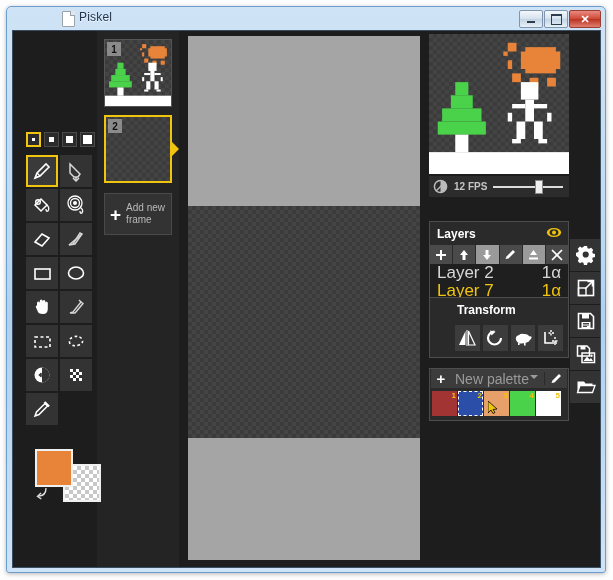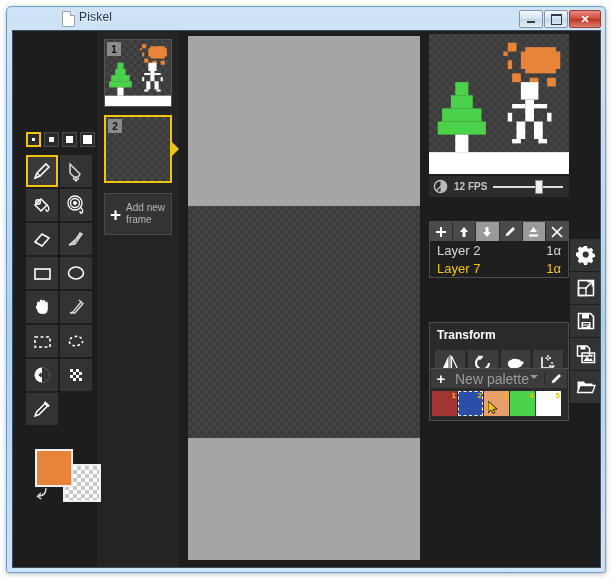--- a/index.html
+++ b/index.html
@@ -136,21 +136,21 @@
 
   .panel{position:absolute;left:0;width:140px;background:#2a2a2a;border:1px solid #4d4d4d;box-sizing:border-box;}
   .panel-title{color:#fff;font-size:12px;font-weight:bold;padding:5px 7px 4px;position:relative;}
   .panel-title .eye{position:absolute;right:6px;top:5px;}
   .btnrow{display:flex;background:#4a4a4a;}
   .pbtn{flex:1;height:19px;display:flex;align-items:center;justify-content:center;
     background:#4a4a4a;border-right:1px solid #2a2a2a;box-sizing:border-box;}
   .pbtn:last-child{border-right:none;}
   .pbtn.dim{background:#9a9a9a;}
   .layerrow{height:18px;display:flex;align-items:center;justify-content:space-between;
-    padding:0 7px;font-size:13px;color:#d8d8d8;background:#1f1f1f;}
+    padding:0 7px;font-size:17px;color:#d8d8d8;background:#1f1f1f;}
   .layerrow.sel{color:#f1c40f;}
   .tfrow{display:flex;padding:4px 5px 6px;gap:3px;}
   .tfbtn{flex:1;height:26px;background:#3c3c3c;display:flex;align-items:center;justify-content:center;}
   .palrow{display:flex;align-items:center;background:#3c3c3c;height:19px;margin:0 1px;}
   .palrow .pl{width:20px;display:flex;align-items:center;justify-content:center;color:#fff;font-size:15px;font-weight:bold;}
   .palsel{flex:1;color:#9a9a9a;font-size:14px;position:relative;padding-left:4px;}
   .palsel .chev{position:absolute;right:6px;top:4px;width:0;height:0;
     border-left:4px solid transparent;border-right:4px solid transparent;border-top:4px solid #9a9a9a;}
   .palpen{width:22px;display:flex;align-items:center;justify-content:center;border-left:1px solid #2a2a2a;}
   .swatches{display:flex;padding:3px 2px 4px 2px;gap:1px;}
@@ -438,20 +438,28 @@
             <path d="M3 13 L13 3" stroke="#bbb" stroke-width="1.4"></path>
           </svg>
           <div class="fpslbl">12 FPS</div>
           <div class="slider">
             <div class="track"></div>
             <div class="knob"></div>
           </div>
         </div>
 
         <div class="panel" style="top:190px;">
+          <div class="panel-title">
+            <span>Layers</span>
+            <svg class="eye" width="16" height="11" viewBox="0 0 18 12">
+              <ellipse cx="9" cy="6" rx="8" ry="5" fill="#f1c40f"></ellipse>
+              <ellipse cx="9" cy="6" rx="5" ry="3.6" fill="#2a2a2a"></ellipse>
+              <circle cx="9" cy="6" r="2.2" fill="#f1c40f"></circle>
+            </svg>
+          </div>
           <div class="btnrow">
             <div class="pbtn">
               <svg width="12" height="12" viewBox="0 0 12 12">
                   <path d="M5 1h2v4h4v2H7v4H5V7H1V5h4z" fill="#fff"></path>
                 </svg>
             </div>
             <div class="pbtn">
               <svg width="12" height="12" viewBox="0 0 12 12">
                   <path d="M6 1l4 5H7.5v5h-3V6H2z" fill="#fff"></path>
                 </svg>
@@ -481,21 +489,21 @@
           <div class="layerrow">
             <span>Layer 2</span>
             <span>1α</span>
           </div>
           <div class="layerrow sel">
             <span>Layer 7</span>
             <span>1α</span>
           </div>
         </div>
 
-        <div class="panel" style="top:291px;">
+        <div class="panel" style="top:266px;padding-left:20px;">
           <div class="panel-title">Transform</div>
           <div class="tfrow">
             <div class="tfbtn">
               <svg width="20" height="18" viewBox="0 0 20 18">
                 <path d="M8.5 2 L8.5 16 L2 16 Z" fill="#fff"></path>
                 <path d="M11.5 2 L11.5 16 L18 16 Z" fill="none" stroke="#fff" stroke-width="1.2"></path>
                 <path d="M10 1 L10 17" stroke="#fff" stroke-width="1"></path>
               </svg>
             </div>
             <div class="tfbtn">

